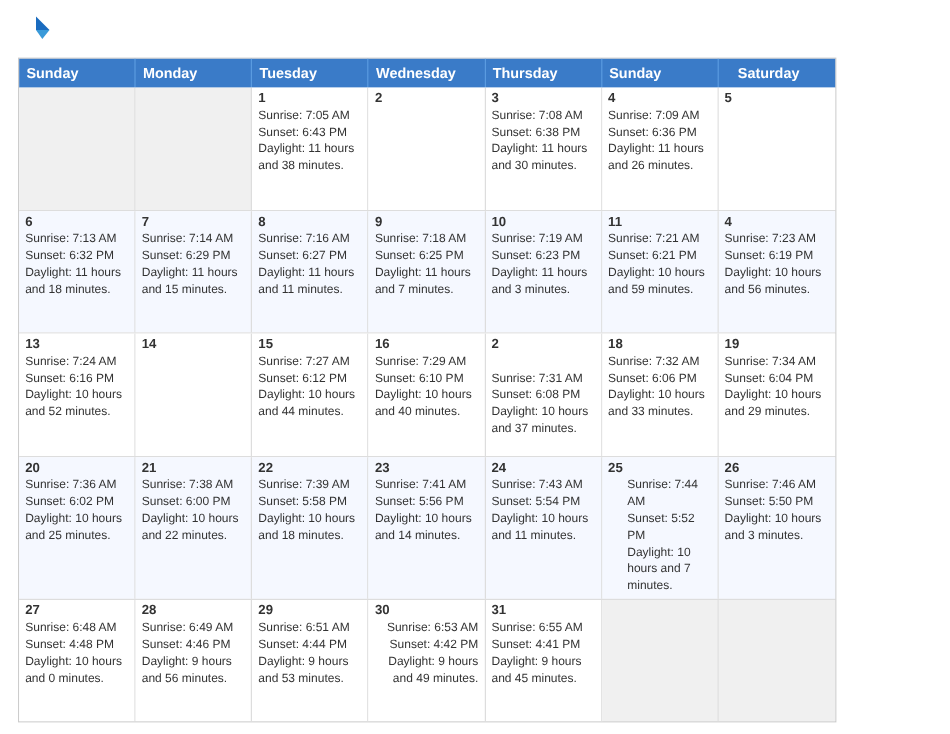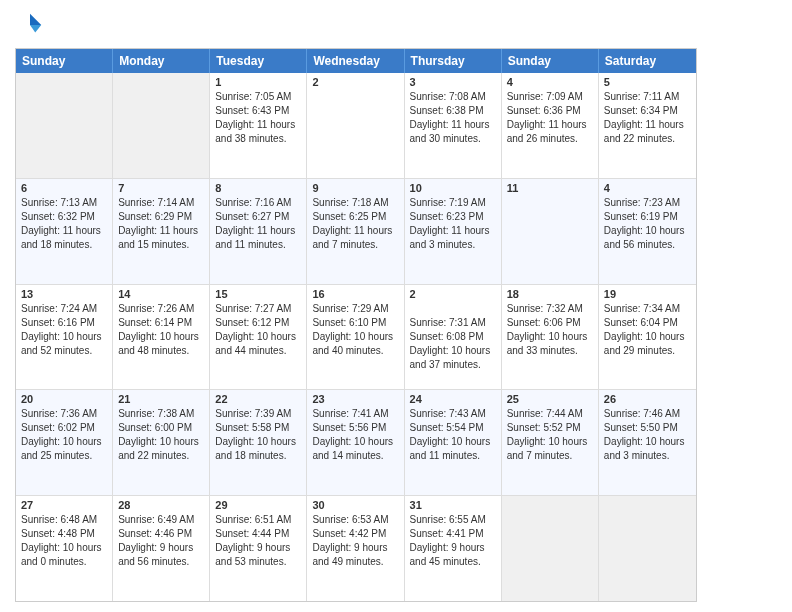--- a/index.html
+++ b/index.html
@@ -72,20 +72,21 @@
     }
     .day-header {
       color: #fff;
       font-size: 12px;
       font-weight: bold;
       padding: 5px 6px;
       border-right: 1px solid #5a9be0;
     }
     .day-header:last-child {
       border-right: none;
+      margin-left: 10px;
     }
     .weeks {
       flex: 1;
       display: flex;
       flex-direction: column;
     }
     .week-row {
       display: grid;
       grid-template-columns: repeat(7, 1fr);
       flex: 1;
@@ -178,23 +179,20 @@
 Daylight: 11 hours and 30 minutes.</div>
           </div>
           <div class="day-cell">
             <div class="day-number">4</div>
             <div class="day-info" style="white-space: pre-line;">Sunrise: 7:09 AM
 Sunset: 6:36 PM
 Daylight: 11 hours and 26 minutes.</div>
           </div>
           <div class="day-cell">
             <div class="day-number">5</div>
-            <div class="day-info" style="white-space: pre-line;">Sunrise: 7:11 AM
-Sunset: 6:34 PM
-Daylight: 11 hours and 22 minutes.</div>
           </div>
         </div>
         <div class="week-row">
           <div class="day-cell">
             <div class="day-number">6</div>
             <div class="day-info" style="white-space: pre-line;">Sunrise: 7:13 AM
 Sunset: 6:32 PM
 Daylight: 11 hours and 18 minutes.</div>
           </div>
           <div class="day-cell">
@@ -216,40 +214,40 @@
 Daylight: 11 hours and 7 minutes.</div>
           </div>
           <div class="day-cell">
             <div class="day-number">10</div>
             <div class="day-info" style="white-space: pre-line;">Sunrise: 7:19 AM
 Sunset: 6:23 PM
 Daylight: 11 hours and 3 minutes.</div>
           </div>
           <div class="day-cell">
             <div class="day-number">11</div>
+            <div class="day-info" style="white-space: pre-line;">Sunrise: 7:21 AM
+Sunset: 6:21 PM
+Daylight: 10 hours and 59 minutes.</div>
           </div>
           <div class="day-cell">
             <div class="day-number">4</div>
             <div class="day-info" style="white-space: pre-line;">Sunrise: 7:23 AM
 Sunset: 6:19 PM
 Daylight: 10 hours and 56 minutes.</div>
           </div>
         </div>
         <div class="week-row">
           <div class="day-cell">
             <div class="day-number">13</div>
             <div class="day-info" style="white-space: pre-line;">Sunrise: 7:24 AM
 Sunset: 6:16 PM
 Daylight: 10 hours and 52 minutes.</div>
           </div>
           <div class="day-cell">
             <div class="day-number">14</div>
-            <div class="day-info" style="white-space: pre-line;">Sunrise: 7:26 AM
-Sunset: 6:14 PM
-Daylight: 10 hours and 48 minutes.</div>
           </div>
           <div class="day-cell">
             <div class="day-number">15</div>
             <div class="day-info" style="white-space: pre-line;">Sunrise: 7:27 AM
 Sunset: 6:12 PM
 Daylight: 10 hours and 44 minutes.</div>
           </div>
           <div class="day-cell">
             <div class="day-number">16</div>
             <div class="day-info" style="white-space: pre-line;">Sunrise: 7:29 AM
@@ -301,21 +299,21 @@
 Daylight: 10 hours and 14 minutes.</div>
           </div>
           <div class="day-cell">
             <div class="day-number">24</div>
             <div class="day-info" style="white-space: pre-line;">Sunrise: 7:43 AM
 Sunset: 5:54 PM
 Daylight: 10 hours and 11 minutes.</div>
           </div>
           <div class="day-cell">
             <div class="day-number">25</div>
-            <div class="day-info" style="white-space: pre-line;">Sunrise: 7:44 AM
+            <div class="day-info" style="white-space: pre-line; margin-left: 16px;">Sunrise: 7:44 AM
 Sunset: 5:52 PM
 Daylight: 10 hours and 7 minutes.</div>
           </div>
           <div class="day-cell">
             <div class="day-number">26</div>
             <div class="day-info" style="white-space: pre-line;">Sunrise: 7:46 AM
 Sunset: 5:50 PM
 Daylight: 10 hours and 3 minutes.</div>
           </div>
         </div>
@@ -333,21 +331,21 @@
 Daylight: 9 hours and 56 minutes.</div>
           </div>
           <div class="day-cell">
             <div class="day-number">29</div>
             <div class="day-info" style="white-space: pre-line;">Sunrise: 6:51 AM
 Sunset: 4:44 PM
 Daylight: 9 hours and 53 minutes.</div>
           </div>
           <div class="day-cell">
             <div class="day-number">30</div>
-            <div class="day-info" style="white-space: pre-line;">Sunrise: 6:53 AM
+            <div class="day-info" style="white-space: pre-line; text-align: right;">Sunrise: 6:53 AM
 Sunset: 4:42 PM
 Daylight: 9 hours and 49 minutes.</div>
           </div>
           <div class="day-cell">
             <div class="day-number">31</div>
             <div class="day-info" style="white-space: pre-line;">Sunrise: 6:55 AM
 Sunset: 4:41 PM
 Daylight: 9 hours and 45 minutes.</div>
           </div>
           <div class="day-cell empty"></div>

